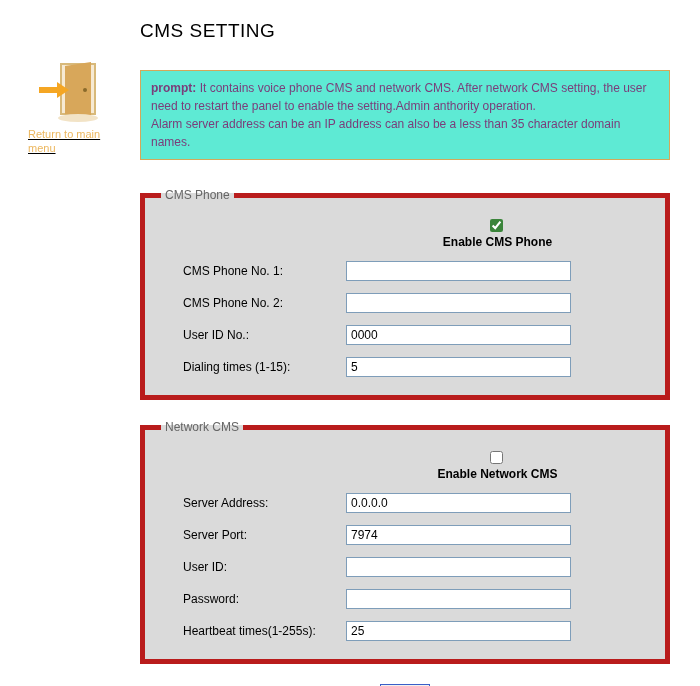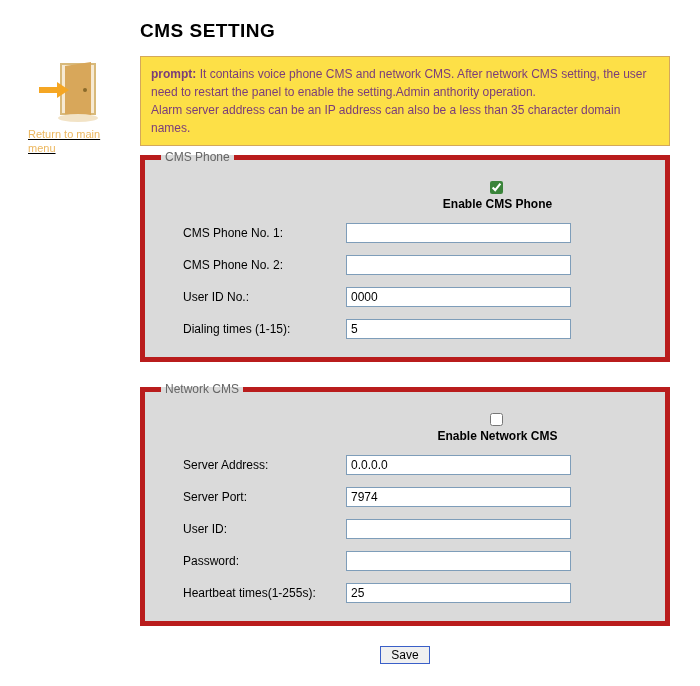--- a/index.html
+++ b/index.html
@@ -34,32 +34,32 @@
     text-align: left;
     padding-left: 18px;
   }
   .main-col {
     flex: 1;
     padding-right: 30px;
   }
   .title {
     font-family: Arial, sans-serif;
     font-size: 19px;
-    font-weight: bold;
-    margin: 10px 0 14px 0;
+    font-weight: normal;
+    margin: 10px 0 28px 0;
     letter-spacing: 0.5px;
   }
   .prompt-box {
     border: 1px solid #d4a85a;
-    background: #fde047;
+    background: #5eead4;
     padding: 8px 10px;
     color: #7a3d7a;
     font-size: 12px;
     line-height: 1.5;
-    margin-bottom: 4px;
+    margin-bottom: 28px;
   }
   .prompt-box b { font-weight: bold; color: #7a3d7a; }
   fieldset {
     border: 5px solid #b91c1c;
     background: #dadada;
     margin: 0 0 20px 0;
     padding: 8px 16px 18px 16px;
   }
   legend {
     color: #666;

